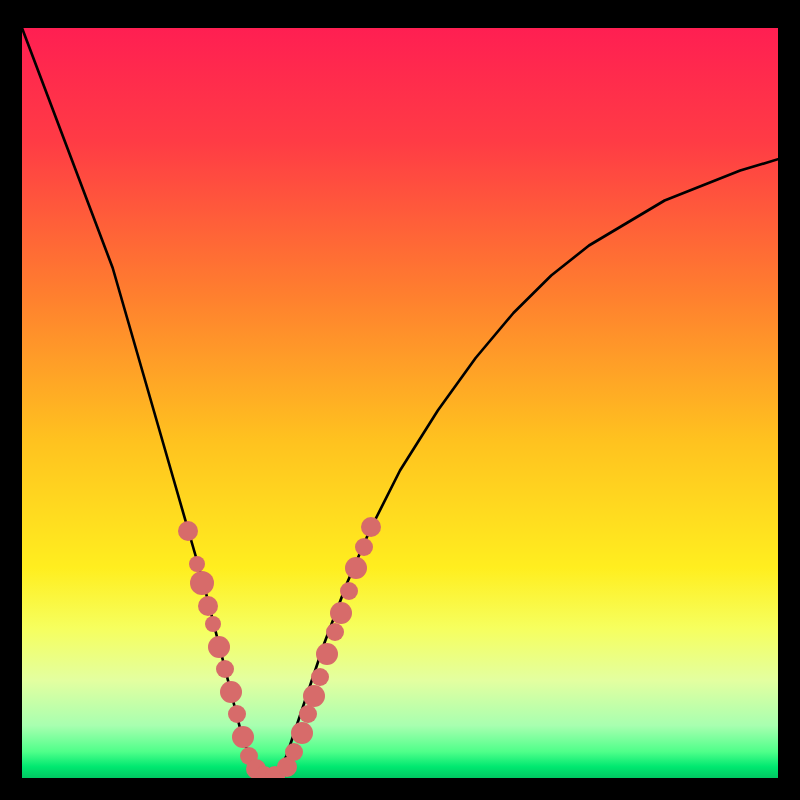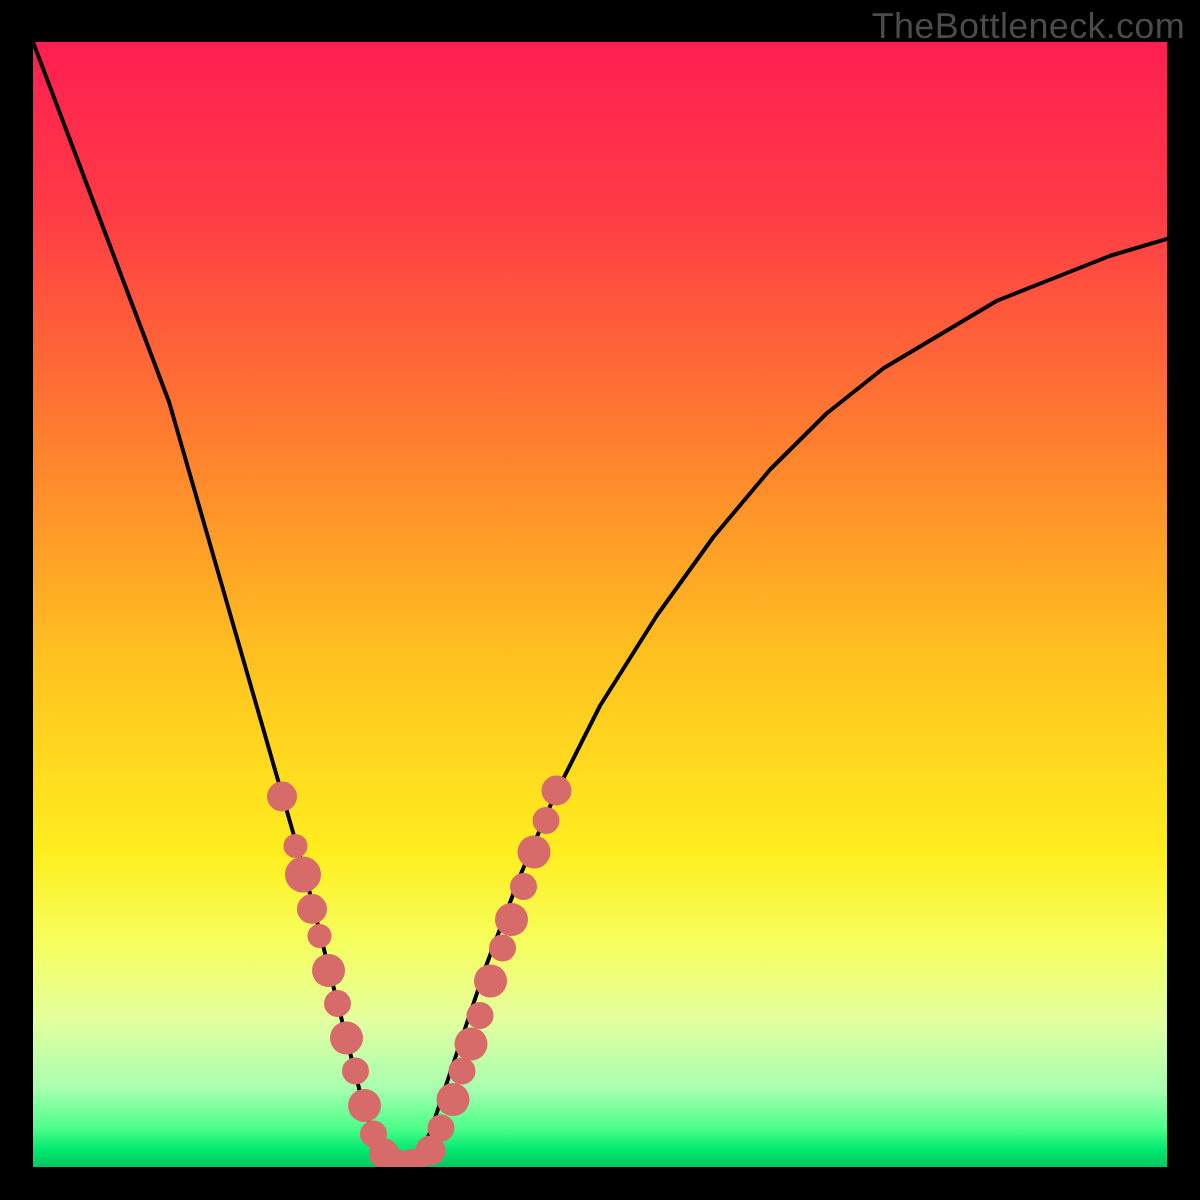--- a/index.html
+++ b/index.html
@@ -83,14 +83,13 @@
         <div class="marker" style="left: 305.424px; top: 626.25px; width: 22px; height: 22px; background: rgb(215, 107, 106);"></div>
         <div class="marker" style="left: 312.984px; top: 603.75px; width: 18px; height: 18px; background: rgb(215, 107, 106);"></div>
         <div class="marker" style="left: 319.032px; top: 585px; width: 22px; height: 22px; background: rgb(215, 107, 106);"></div>
         <div class="marker" style="left: 326.592px; top: 562.5px; width: 18px; height: 18px; background: rgb(215, 107, 106);"></div>
         <div class="marker" style="left: 334.152px; top: 540px; width: 22px; height: 22px; background: rgb(215, 107, 106);"></div>
         <div class="marker" style="left: 341.712px; top: 519px; width: 18px; height: 18px; background: rgb(215, 107, 106);"></div>
         <div class="marker" style="left: 349.272px; top: 498.75px; width: 20px; height: 20px; background: rgb(215, 107, 106);"></div>
       </div>
   </div>
 
-  <div class="watermark">TheBottleneck.com</div>
 </div>
 
 </body></html>

